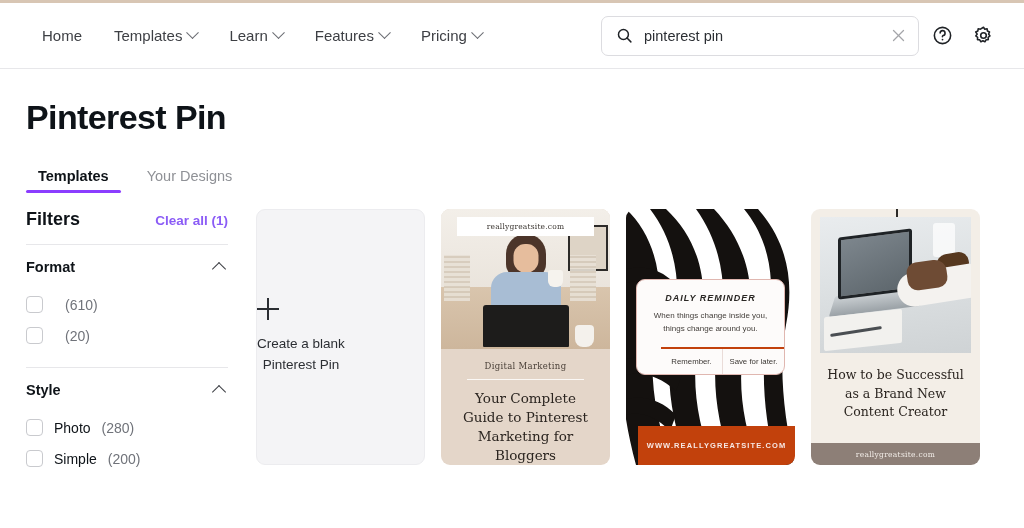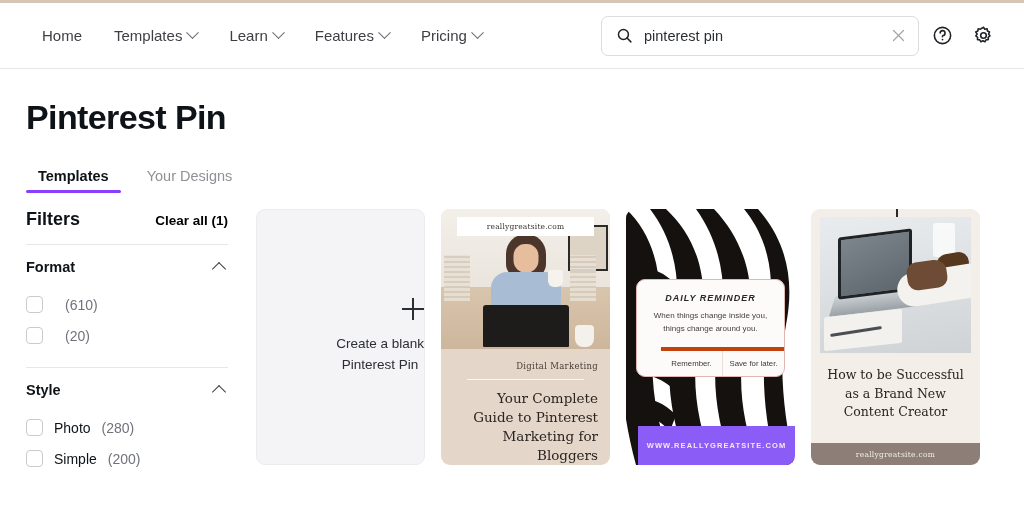--- a/index.html
+++ b/index.html
@@ -89,21 +89,21 @@
 
   .content { display: flex; padding: 0 26px; gap: 0; }
 
   
   .sidebar { width: 230px; flex: 0 0 230px; padding-top: 16px; padding-right: 28px; }
   .filters-head {
     display: flex; align-items: baseline; justify-content: space-between;
     padding-bottom: 14px;
   }
   .filters-title { font-size: 18px; font-weight: 700; }
-  .clear-all { font-size: 13.5px; color: #000000; font-weight: 600; cursor: pointer; }
+  .clear-all { font-size: 13.5px; color: #8b5cf6; font-weight: 600; cursor: pointer; }
   .divider { height: 1px; background: #e7e7ea; }
 
   .fgroup { padding: 14px 0 0 0; }
   .fgroup-head {
     display: flex; align-items: center; justify-content: space-between;
     cursor: pointer; padding-bottom: 14px;
   }
   .fgroup-title { font-size: 14.5px; font-weight: 700; }
   .caret-up {
     width: 10px; height: 10px;
@@ -124,21 +124,21 @@
   
   .results { flex: 1; padding-top: 16px; display: flex; gap: 16px; }
   .card {
     width: 169px; flex: 0 0 169px; height: 256px;
     border-radius: 9px; overflow: hidden; cursor: pointer; position: relative;
   }
 
   .blank-card {
     background: #f4f4f6; border: 1px solid #ececef;
     display: flex; flex-direction: column;
-    align-items: flex-end; justify-content: center; gap: 14px;
+    align-items: flex-start; justify-content: center; gap: 14px;
   }
   .plus {
     width: 22px; height: 22px; position: relative;
   }
   .plus::before, .plus::after {
     content: ""; position: absolute; background: #2b2e33;
   }
   .plus::before { left: 0; right: 0; top: 10px; height: 1.8px; }
   .plus::after { top: 0; bottom: 0; left: 10px; width: 1.8px; }
   .blank-text {
@@ -207,21 +207,21 @@
     position: absolute; right: 16px; bottom: 2px; width: 19px; height: 22px;
     background: #f4f1ec; border-radius: 4px 4px 8px 8px;
   }
   .c1-banner {
     position: absolute; top: 8px; left: 16px; right: 16px; height: 19px;
     background: #fff; display: flex; align-items: center; justify-content: center;
   }
   .c1-banner span {
     font-family: "DejaVu Serif", serif; font-size: 7.5px; color: #3a3530; letter-spacing: .2px;
   }
-  .c1-body-txt { flex: 1; padding: 12px 12px 0 12px; text-align: right; }
+  .c1-body-txt { flex: 1; padding: 12px 12px 0 12px; text-align: center; }
   .c1-kicker {
     font-family: "DejaVu Serif", serif; font-size: 8.5px; color: #4a4038;
     letter-spacing: .3px;
   }
   .c1-rule { height: 1px; background: #fbf8f5; margin: 8px 14px 9px 14px; }
   .c1-title {
     font-family: "DejaVu Serif", serif; font-size: 13.5px; color: #2b2520;
     line-height: 1.42;
   }
 
@@ -234,29 +234,29 @@
     background: #fdfbfa; border: 1.5px solid #e0b7b0; border-radius: 9px;
     overflow: hidden;
   }
   .c2-d-top { padding: 13px 11px 12px 11px; text-align: center; }
   .c2-d-title {
     font-size: 9px; font-weight: 700; letter-spacing: 1px; color: #2a2724;
     margin-bottom: 7px;
     font-style: italic;
   }
   .c2-d-sub { font-size: 8px; color: #45403c; line-height: 1.55; }
-  .c2-d-btns { display: flex; border-top: 4px solid #c2410c; margin-left: 24px; }
+  .c2-d-btns { display: flex; border-top: 2px solid #c2410c; margin-left: 24px; }
   .c2-btn {
     flex: 1; text-align: center; padding: 8px 2px;
     font-size: 7.8px; color: #3b3733;
   }
   .c2-btn + .c2-btn { border-left: 1px solid #eadcd8; }
   .c2-footer {
     position: absolute; left: 12px; right: 0; bottom: 0; height: 39px;
-    background: #8b5cf6; display: flex; align-items: center; justify-content: center;
+    background: #c2410c; display: flex; align-items: center; justify-content: center;
   }
   .c2-footer span {
     font-size: 7.5px; color: #f6e7e4; letter-spacing: 1.1px; font-weight: 600;
   }
 
   
   .c3 { background: #f3eee7; padding: 8px 9px; display: flex; flex-direction: column; }
   .c3-photo {
     height: 136px; position: relative; overflow: hidden;
     background: linear-gradient(170deg,#dfe2e3 0%,#cfd4d6 55%,#b9bcbd 100%);

